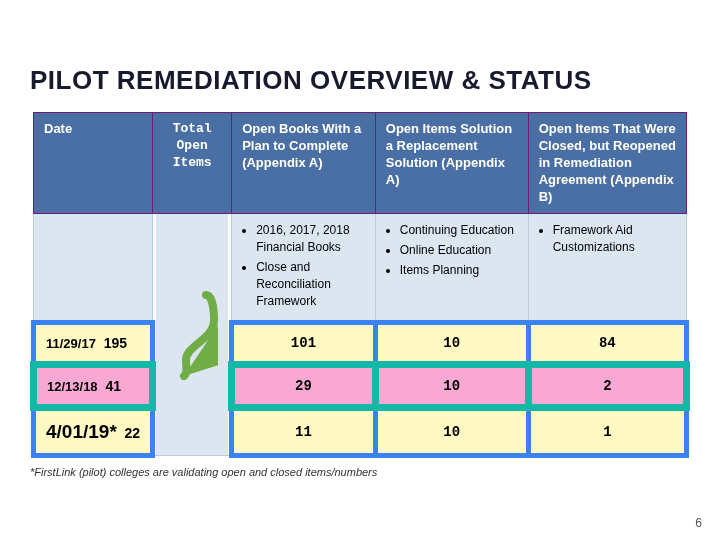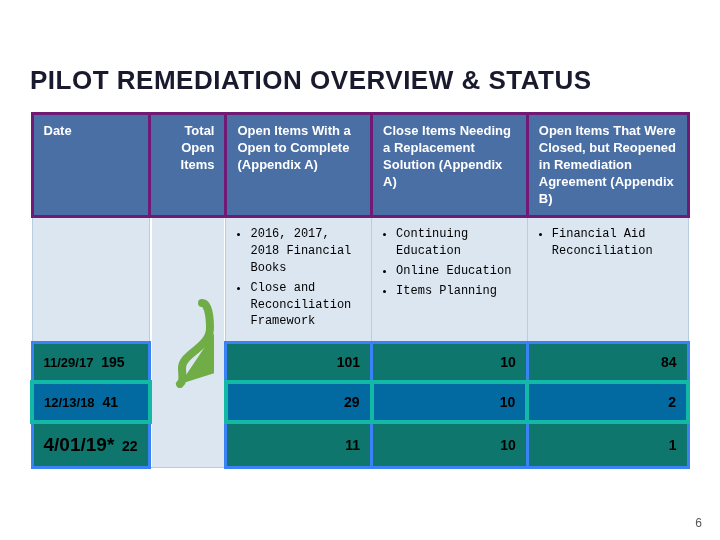--- a/index.html
+++ b/index.html
@@ -41,68 +41,67 @@
 
     
     thead tr th {
       background-color: #4a6fa5;
       color: #ffffff;
       padding: 8px 10px;
       text-align: left;
       vertical-align: top;
       font-weight: 600;
       line-height: 1.3;
-      border: 3px solid #701a75;
+      border: 1px solid #701a75;
     }
 
     
     .bullet-row td {
       background-color: #dce6f1;
       padding: 8px 10px;
       vertical-align: top;
       border: 1px solid #b8cde0;
       font-size: 12px;
       line-height: 1.4;
     }
 
     
     .data-row-odd td {
-      background-color: #0f766e;
+      background-color: #fef9c3;
       padding: 10px 10px;
       vertical-align: middle;
-      border: 3px solid #3b82f6;
+      border: 5px solid #3b82f6;
       font-size: 14px;
       font-weight: 600;
     }
 
     .data-row-even td {
-      background-color: #0369a1;
+      background-color: #f9a8d4;
       padding: 10px 10px;
       vertical-align: middle;
-      border: 4px solid #14b8a6;
+      border: 7px solid #14b8a6;
       font-size: 14px;
       font-weight: 600;
     }
 
     .col-date { width: 80px; }
     .col-total { width: 70px; text-align: center; }
     .col-plan { width: 145px; }
     .col-needing { width: 155px; }
     .col-closed { width: 160px; }
 
-    td.center, th.center { text-align: right; }
+    td.center, th.center { text-align: center; font-family: Liberation Mono, monospace; }
 
     .bullet-list {
       list-style: disc;
       padding-left: 14px;
     }
 
     .bullet-list li {
       margin-bottom: 3px;
-      font-family: Liberation Mono, monospace;
     }
 
     .arrow-cell {
       position: relative;
       text-align: center;
     }
 
     
     .arrow-wrapper {
       display: flex;
@@ -131,22 +130,22 @@
 
 <div class="page">
   <div class="title">PILOT REMEDIATION OVERVIEW &amp; STATUS</div>
 
   <div class="table-wrapper">
     <table>
       <thead>
         <tr>
           <th class="col-date">Date</th>
           <th class="col-total center">Total Open Items</th>
-          <th class="col-plan">Open Items With a Open to Complete (Appendix A)</th>
-          <th class="col-needing">Close Items Needing a Replacement Solution (Appendix A)</th>
+          <th class="col-plan">Open Books With a Plan to Complete (Appendix A)</th>
+          <th class="col-needing">Open Items Solution a Replacement Solution (Appendix A)</th>
           <th class="col-closed">Open Items That Were Closed, but Reopened in Remediation Agreement (Appendix B)</th>
         </tr>
       </thead>
       <tbody>
 
         <tr class="bullet-row">
           <td></td>
           <td class="arrow-cell" rowspan="4" style="background-color:#dce6f1; vertical-align:middle; border:1px solid #b8cde0;">
             <div class="arrow-wrapper">
 
@@ -169,21 +168,21 @@
           </td>
           <td>
             <ul class="bullet-list">
               <li>Continuing Education</li>
               <li>Online Education</li>
               <li>Items Planning</li>
             </ul>
           </td>
           <td>
             <ul class="bullet-list">
-              <li>Financial Aid Reconciliation</li>
+              <li>Framework Aid Customizations</li>
             </ul>
           </td>
         </tr>
 
         <tr class="data-row-odd">
           <td class="col-date"><span style="font-size:13px">11/29/17</span>&nbsp;&nbsp;<strong>195</strong></td>
           <td class="col-plan center">101</td>
           <td class="col-needing center">10</td>
           <td class="col-closed center">84</td>
         </tr>
@@ -197,20 +196,21 @@
 
         <tr class="data-row-odd">
           <td class="col-date"><span style="font-size:19px">4/01/19*</span>&nbsp;&nbsp;<strong>22</strong></td>
           <td class="col-plan center">11</td>
           <td class="col-needing center">10</td>
           <td class="col-closed center">1</td>
         </tr>
       </tbody>
     </table>
 
+    <div class="footnote">*FirstLink (pilot) colleges are validating open and closed items/numbers</div>
   </div>
 
   <div class="page-num">6</div>
 </div>
 
 <style>
   
   .data-row-odd td:first-child,
   .data-row-even td:first-child {
     font-size: 14px;

